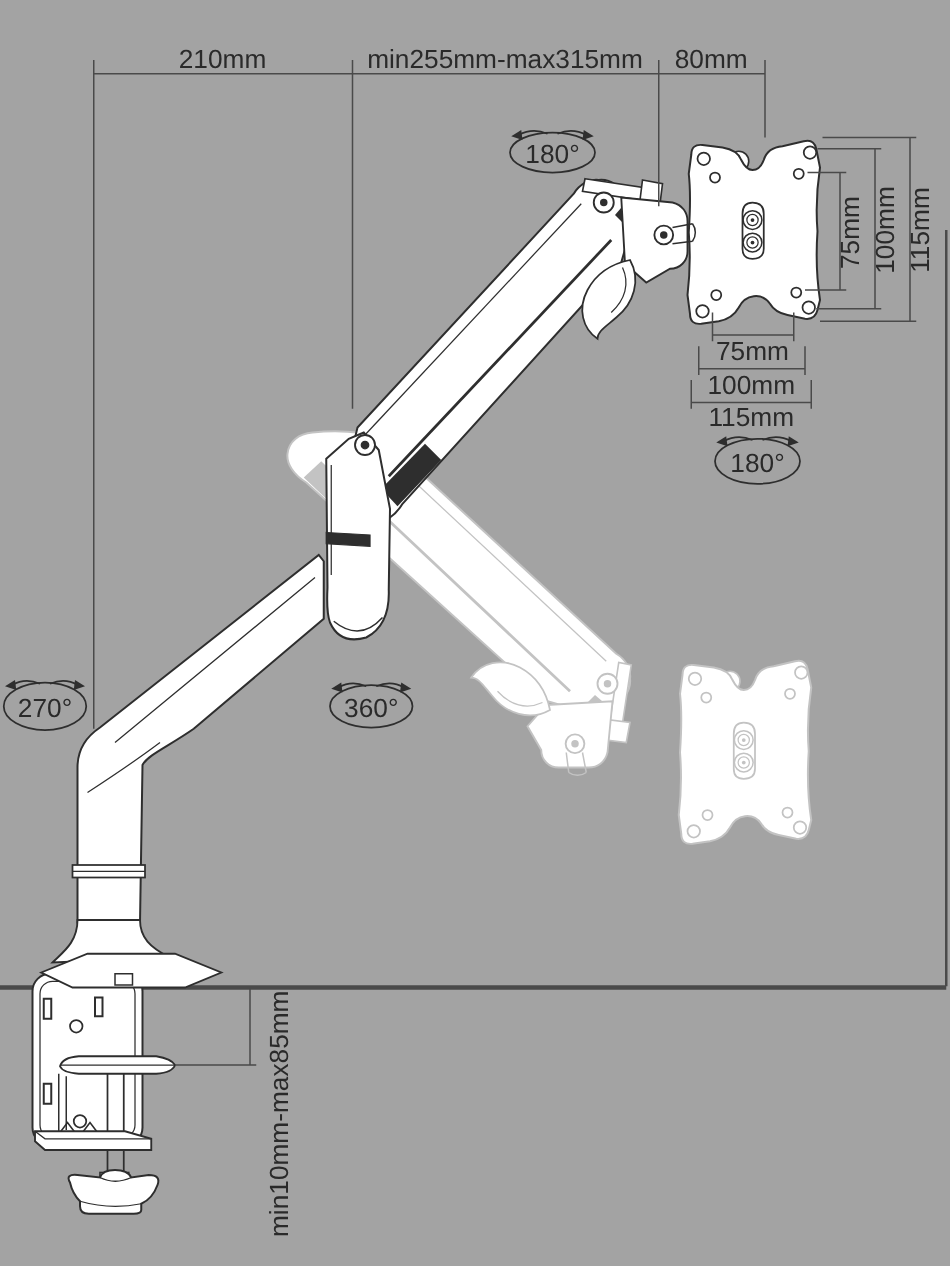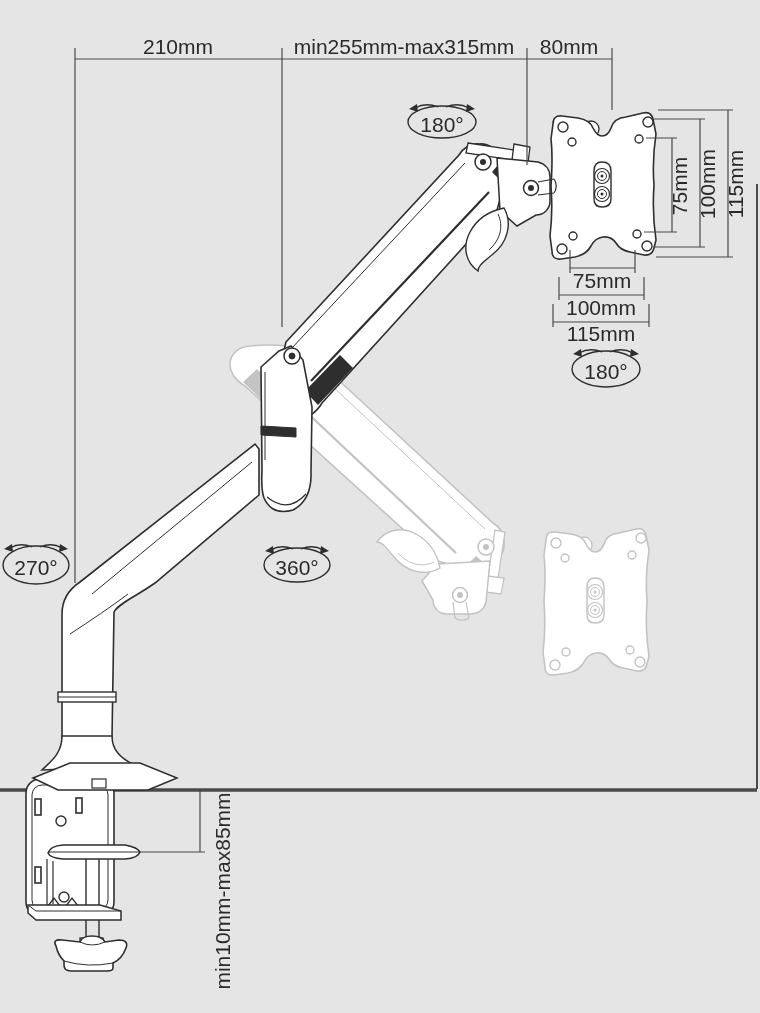--- a/index.html
+++ b/index.html
@@ -1,16 +1,16 @@
 <!DOCTYPE html>
 <html><head>
 <meta charset="utf-8">
 <style>
   html,body{margin:0;padding:0;background:#ffffff;}
-  .stage{position:relative;width:760px;height:1013px;background:#e5e5e5;overflow:hidden;
+  .stage{position:relative;width:760px;height:1013px;background:#a3a3a3;overflow:hidden;
          font-family:"Liberation Sans",sans-serif;}
   svg{display:block;}
   svg text{font-family:"Liberation Sans",sans-serif;fill:#2a2a2a;}
   .dim-label{font-size:21px;}
   .rot-label{font-size:21px;}
 </style>
 </head>
 <body>
 
 <div class="stage">

